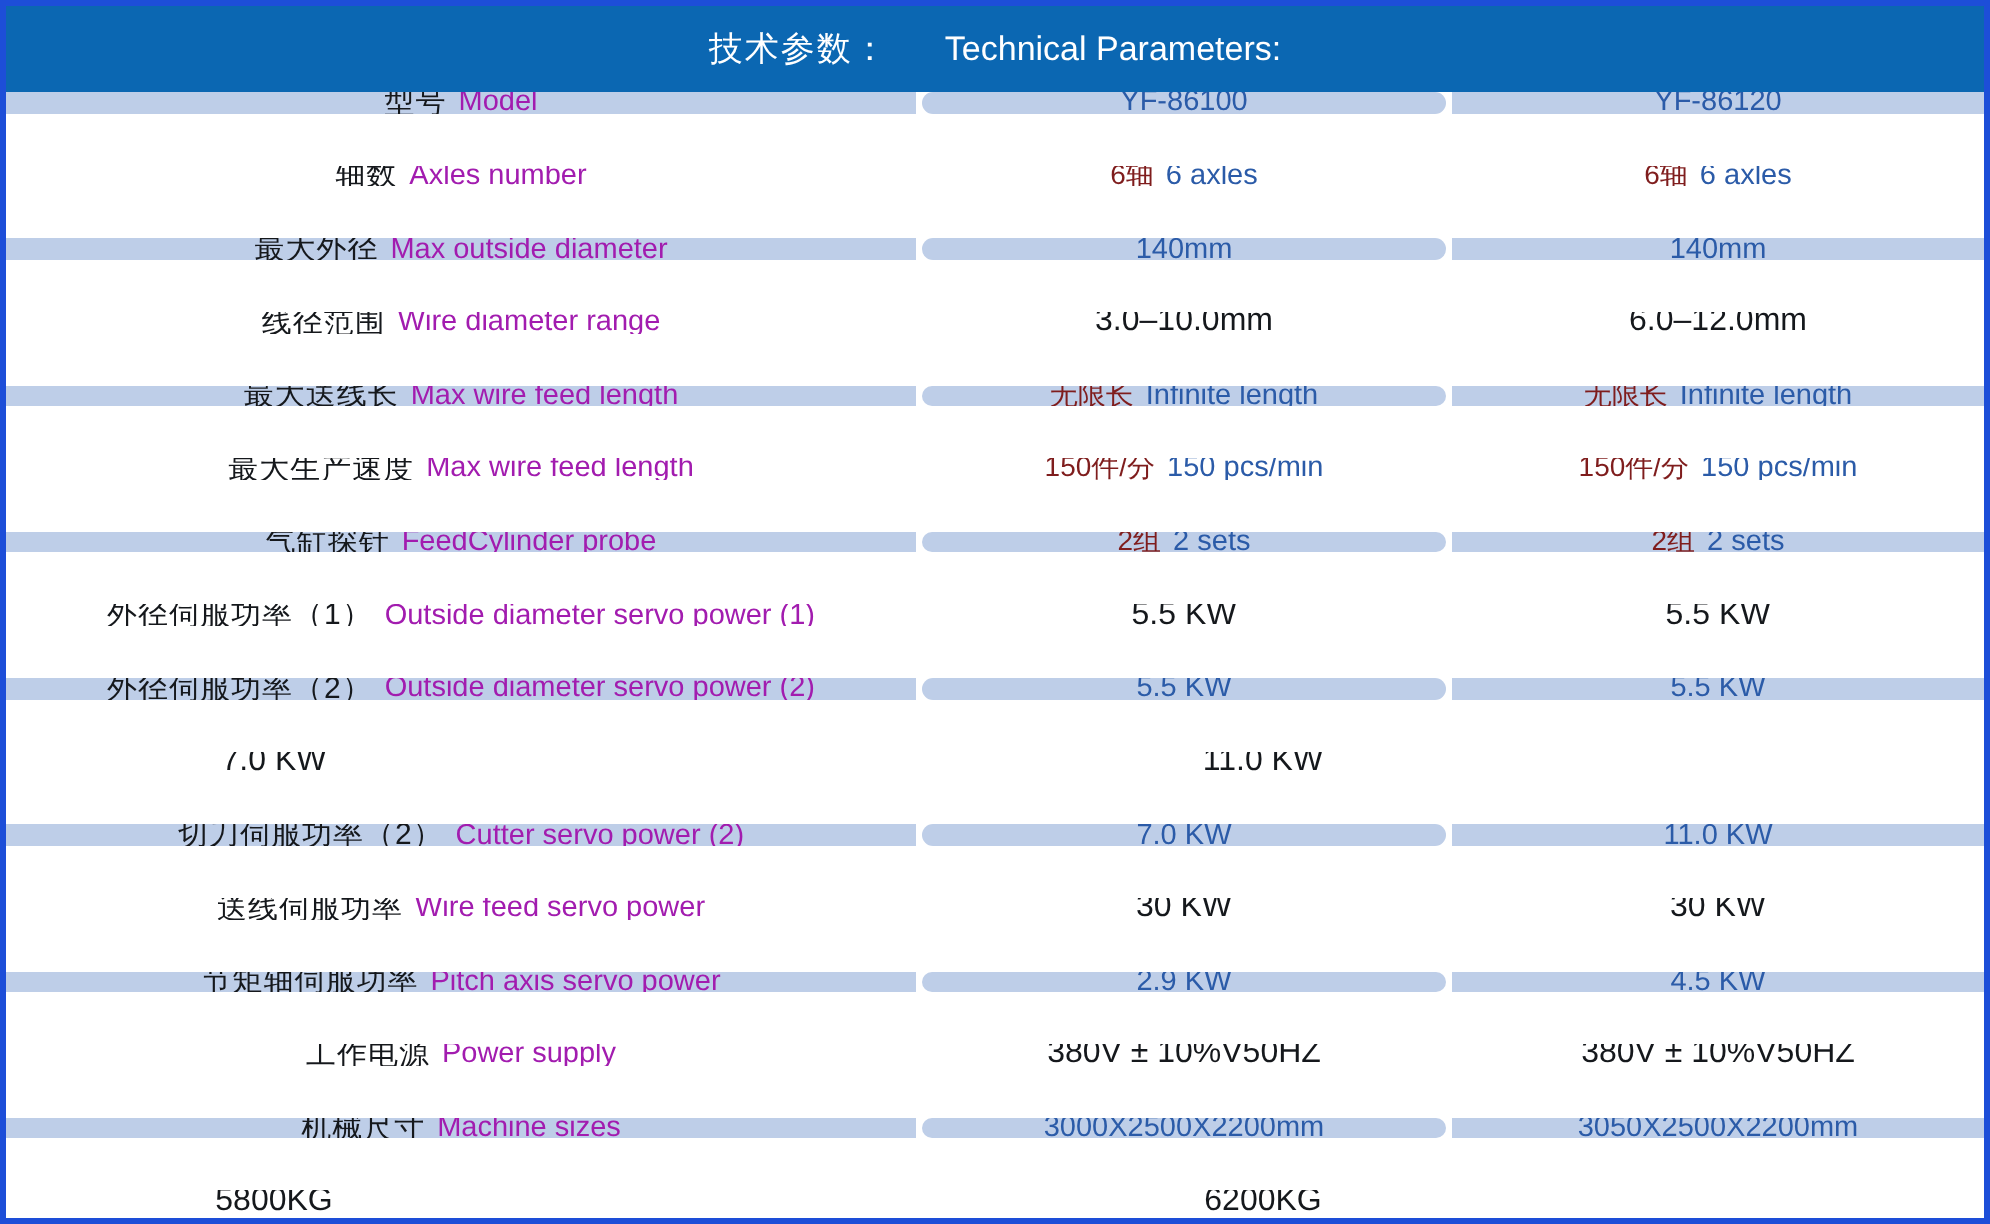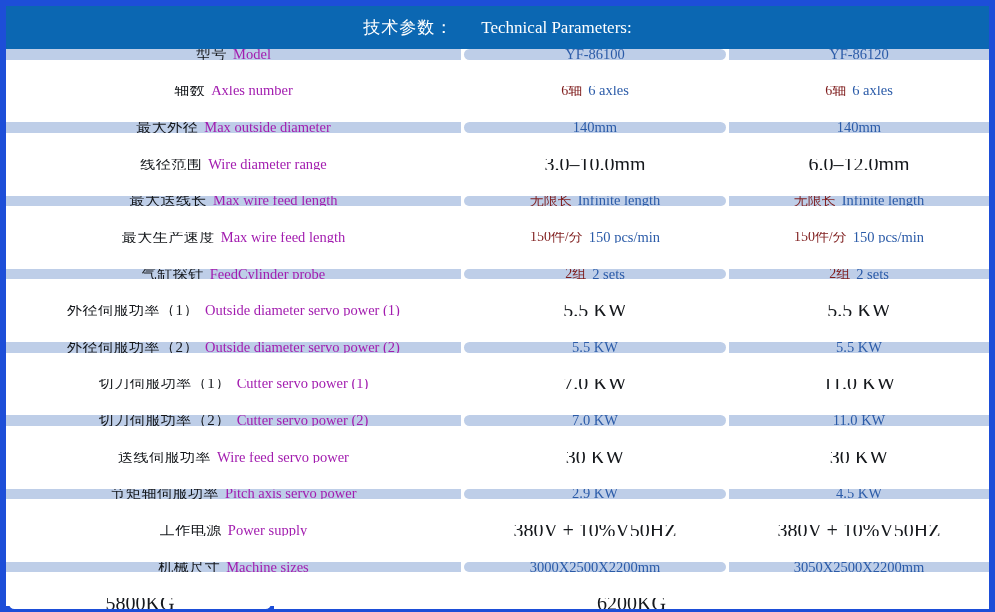--- a/index.html
+++ b/index.html
@@ -7,23 +7,22 @@
   body{
     width:995px;height:612px;
     background:#ffffff;
     font-family:"Liberation Sans","DejaVu Sans",sans-serif;
     overflow:hidden;
   }
   #spec-table{
     position:relative;
     width:995px;height:612px;
     box-sizing:border-box;
-    border:6px solid #1d4ed8;
+    border:3px solid #1d4ed8;
     background:#ffffff;
-    font-family:Liberation Serif, serif;
   }
   .table-header{
     height:43px;
     background:#0B67B2;
     display:flex;
     align-items:center;
     justify-content:center;
     gap:28px;
     color:#ffffff;
   }
@@ -72,21 +71,21 @@
   }
   .txt-en{
     color:#a21caf;
     font-size:14.5px;
     margin-left:6px;
   }
   .cell-label .txt-cn{font-size:15px;}
   .val-cn{color:#7f1d1d;font-size:14px;}
   .val-en{color:#2B5BA8;font-size:14.5px;margin-left:6px;}
   .val-solo-blue{color:#2B5BA8;font-size:14.5px;}
-  .val-solo-dark{color:#15181C;font-size:20px;}
+  .val-solo-dark{color:#15181C;font-size:16px;}
 </style>
 </head>
 <body>
 
 <div id="spec-table">
 
   <div class="table-header">
     <span class="hdr-cn">技术参数：</span>
     <span class="hdr-en">Technical Parameters:</span>
   </div>
@@ -202,24 +201,20 @@
           <span class="txt-en">Outside diameter servo power (2)</span>
         </div>
         <div class="cell cell-v1">
           <span class="val-solo-blue">5.5 KW</span>
         </div>
         <div class="cell cell-v2">
           <span class="val-solo-blue">5.5 KW</span>
         </div>
       </div>
       <div class="spec-row plain">
-        <div class="cell cell-label">
-          <span class="txt-cn">切刀伺服功率（1）</span>
-          <span class="txt-en">Cutter servo power (1)</span>
-        </div>
         <div class="cell cell-v1">
           <span class="val-solo-dark">7.0 KW</span>
         </div>
         <div class="cell cell-v2">
           <span class="val-solo-dark">11.0 KW</span>
         </div>
       </div>
       <div class="spec-row tint">
         <div class="cell cell-label">
           <span class="txt-cn">切刀伺服功率（2）</span>

